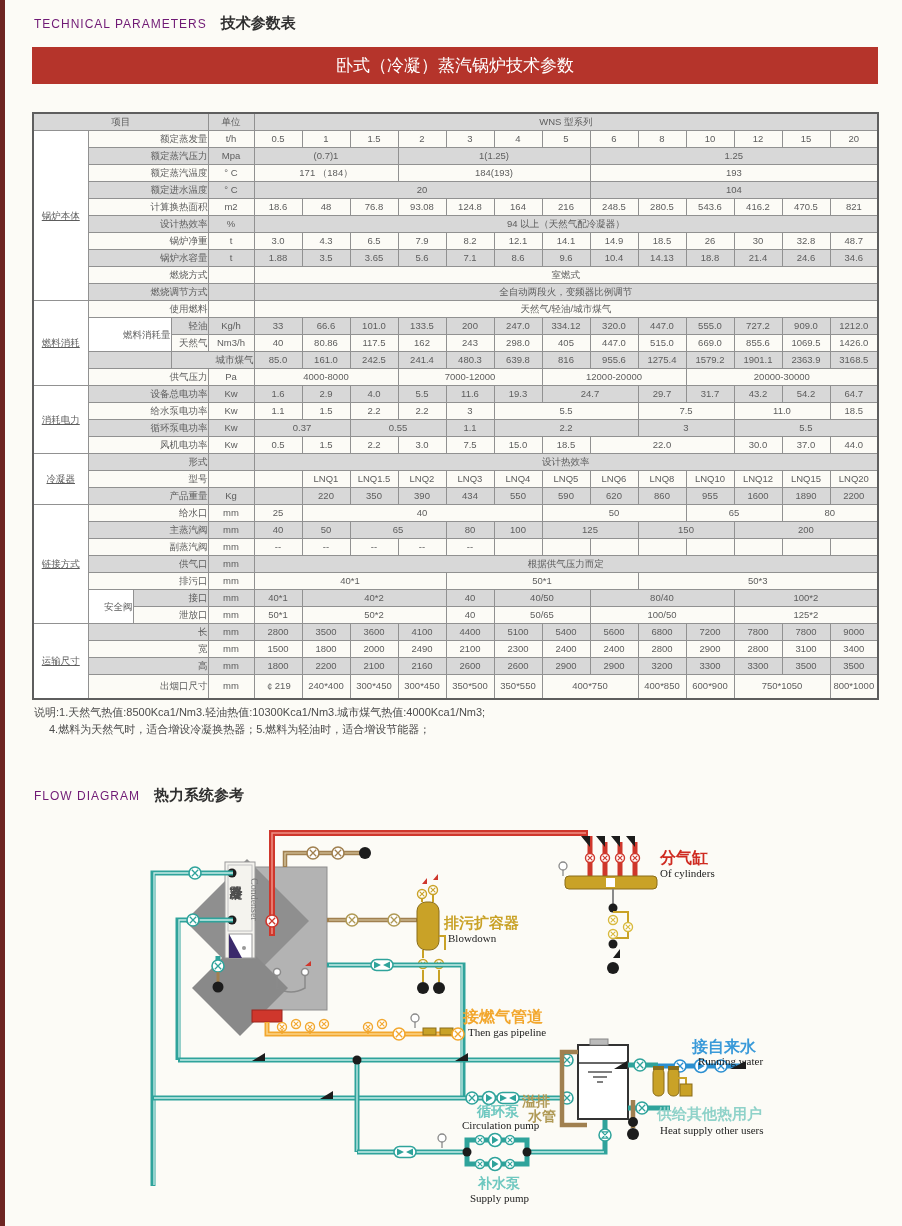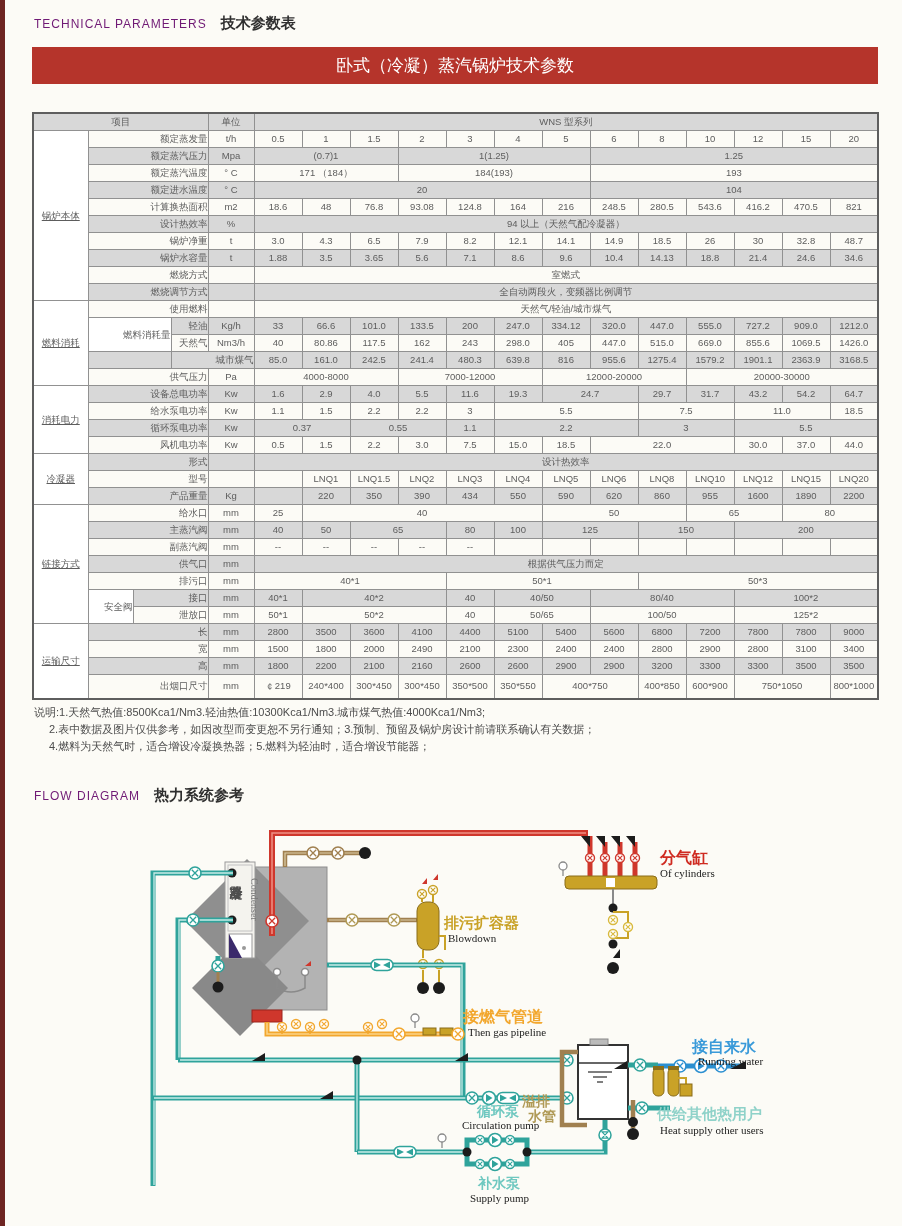--- a/index.html
+++ b/index.html
@@ -474,21 +474,20 @@
           <td>400*850</td>
           <td>600*900</td>
           <td colspan="2">750*1050</td>
           <td>800*1000</td>
         </tr>
       </tbody>
   </table>
 
   <div class="notes">
     <div class="n1">说明:1.天然气热值:8500Kca1/Nm3.轻油热值:10300Kca1/Nm3.城市煤气热值:4000Kca1/Nm3;</div>
-    <div class="n2">2.表中数据及图片仅供参考，如因改型而变更恕不另行通知；3.预制、预留及锅炉房设计前请联系确认有关数据；</div>
     <div class="n3">4.燃料为天然气时，适合增设冷凝换热器；5.燃料为轻油时，适合增设节能器；</div>
   </div>
 
   <div class="sec-head" style="top:786px;">
     <span class="en">FLOW DIAGRAM</span>
     <span class="cn">热力系统参考</span>
   </div>
 
   <svg style="position:absolute;left:30px;top:816px;" width="872" height="410" viewBox="0 0 872 410" xmlns="http://www.w3.org/2000/svg">
     <defs>

